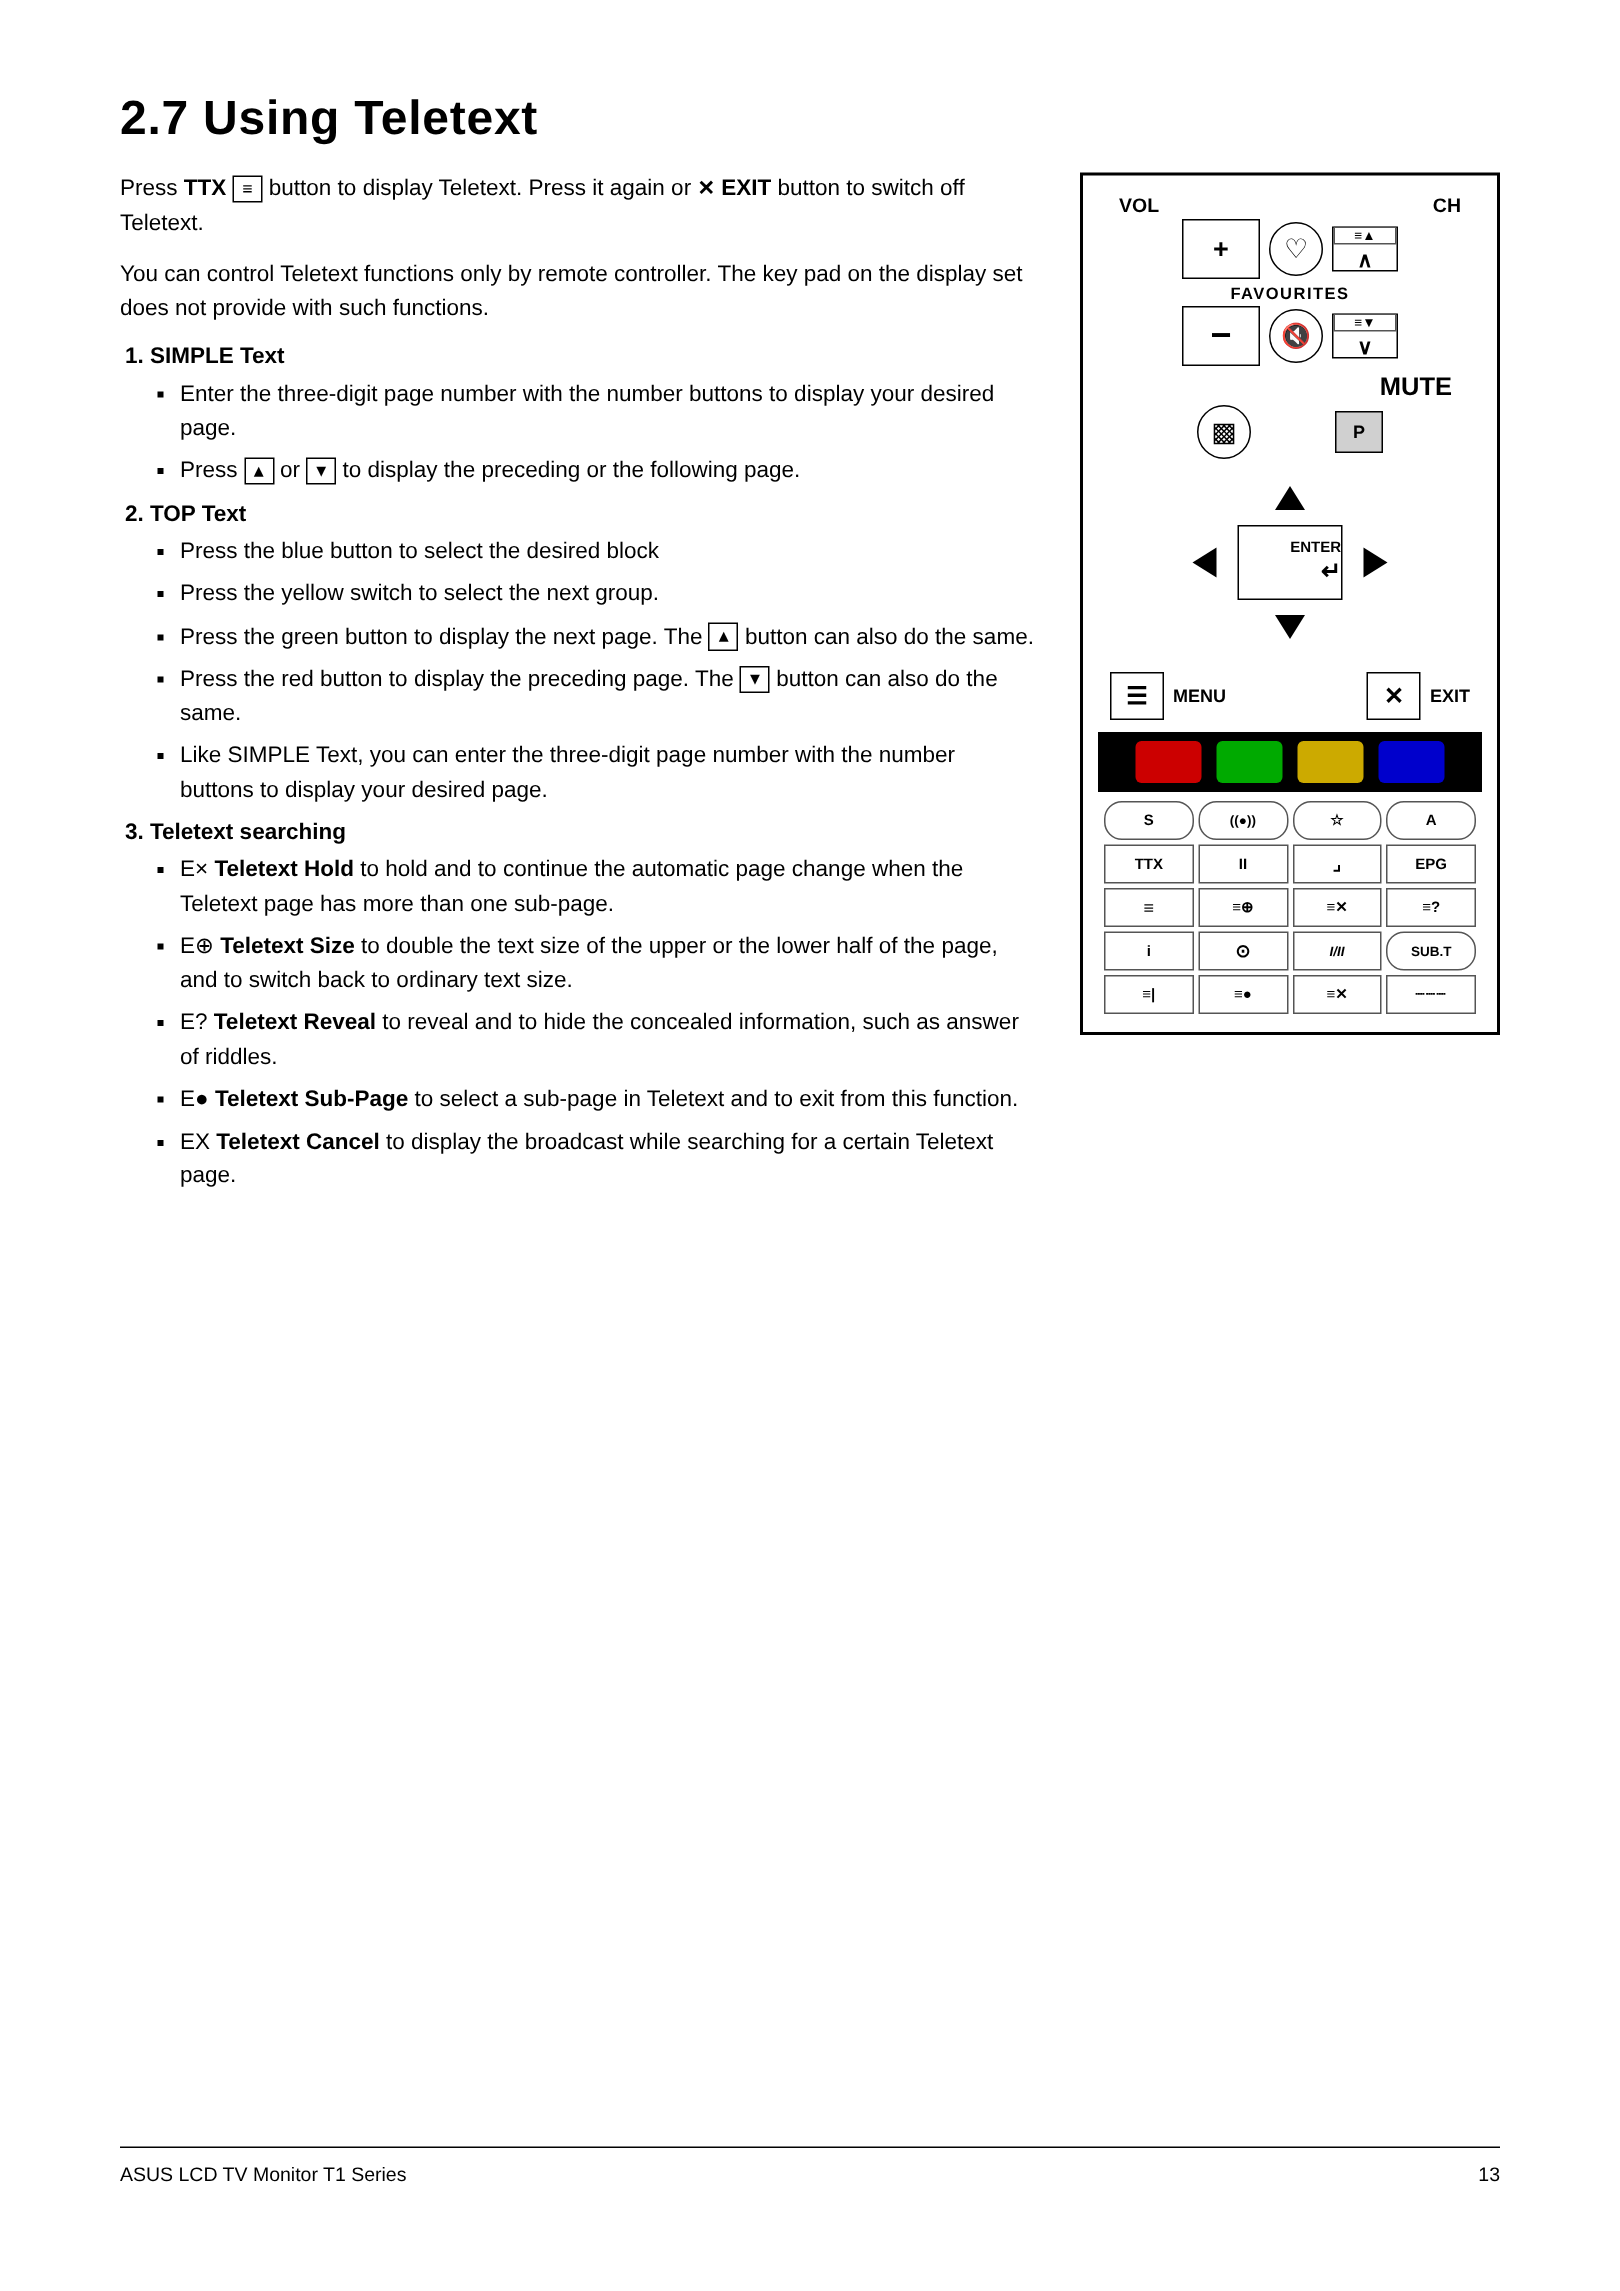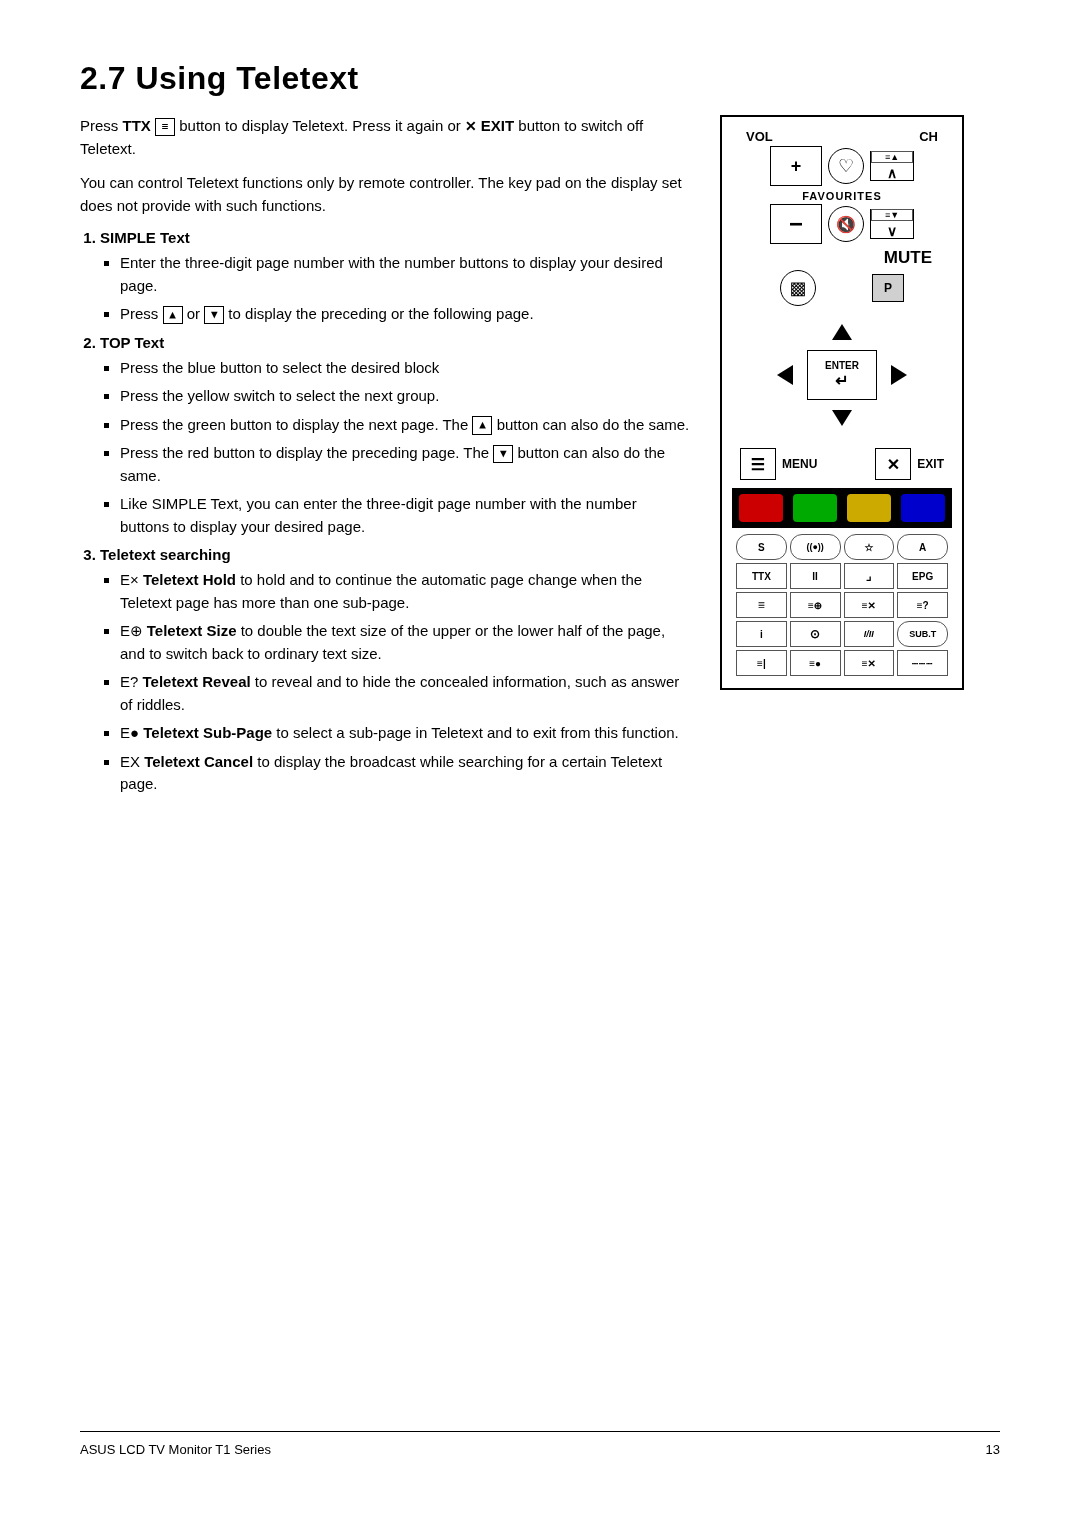--- a/index.html
+++ b/index.html
@@ -70,21 +70,21 @@
       line-height: 1.5;
       font-weight: normal;
     }
 
     
     .remote {
       border: 2.5px solid #000;
       border-radius: 0;
       padding: 10px;
       background: #fff;
-      width: 244px;
+      width: 280px;
     }
 
     .remote-row {
       display: flex;
       align-items: center;
       justify-content: center;
       margin-bottom: 4px;
       gap: 6px;
     }
 
@@ -135,21 +135,21 @@
         "left center right"
         ". down .";
       grid-template-columns: 44px 70px 44px;
       grid-template-rows: 36px 50px 36px;
       margin: 8px auto;
       width: 158px;
     }
 
     .dpad-up { grid-area: up; display: flex; align-items: center; justify-content: center; }
     .dpad-left { grid-area: left; display: flex; align-items: center; justify-content: center; }
-    .dpad-center { grid-area: center; display: flex; align-items: center; justify-content: center; border: 1.5px solid #000; flex-direction: column; font-size: 11px; font-weight: bold; background: #fff; }
+    .dpad-center { grid-area: center; display: flex; align-items: flex-end; justify-content: center; border: 1.5px solid #000; flex-direction: column; font-size: 11px; font-weight: bold; background: #fff; }
     .dpad-right { grid-area: right; display: flex; align-items: center; justify-content: center; }
     .dpad-down { grid-area: down; display: flex; align-items: center; justify-content: center; }
 
     .dpad-arrow {
       width: 0;
       height: 0;
     }
     .dpad-up .dpad-arrow {
       border-left: 10px solid transparent;
       border-right: 10px solid transparent;

